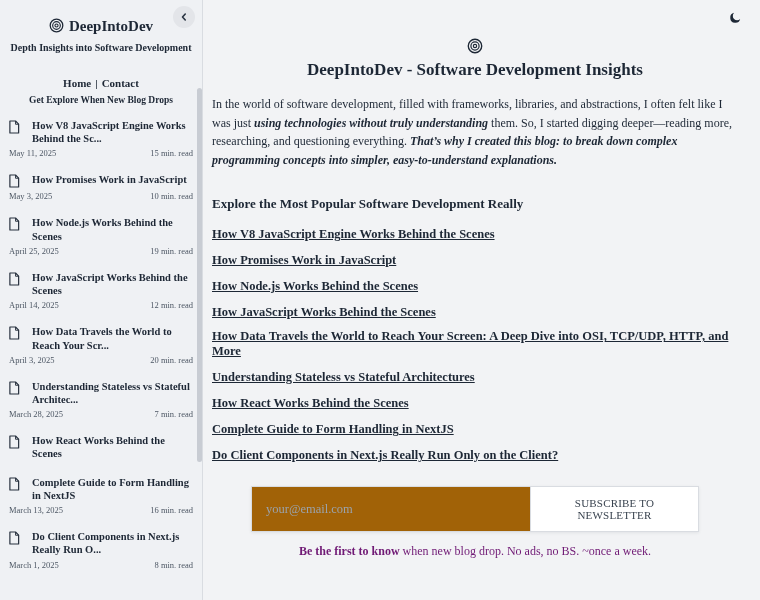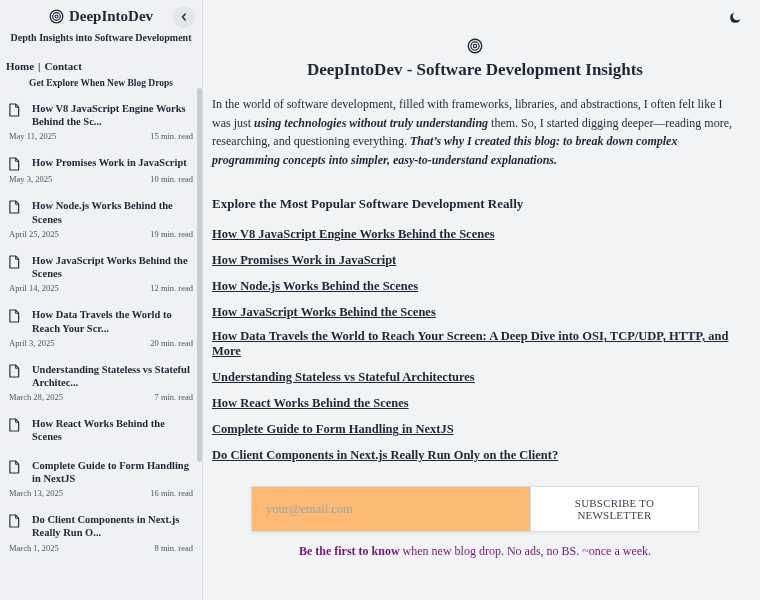--- a/index.html
+++ b/index.html
@@ -20,25 +20,25 @@
     padding:8px 6px 0 6px;
   }
   .collapse-btn{
     position:absolute;top:6px;right:7px;
     width:22px;height:22px;border-radius:50%;
     background:#e3e5e9;border:none;cursor:pointer;
     display:flex;align-items:center;justify-content:center;
     color:#2a3442;padding:0;
   }
   .collapse-btn svg{width:12px;height:12px;}
-  .brand-row{display:flex;align-items:center;justify-content:center;gap:5px;}
+  .brand-row{display:flex;align-items:flex-start;justify-content:center;gap:5px;margin-top:10px;}
   .logo{width:15px;height:15px;color:#1d2735;flex:0 0 auto;}
   .brand-title{font-size:15px;font-weight:bold;}
   .tagline{font-size:10px;font-weight:bold;text-align:center;margin-top:7px;}
-  .side-nav{font-size:11px;font-weight:bold;text-align:left;margin-top:17px;}
+  .side-nav{font-size:11px;font-weight:bold;text-align:center;margin-top:24px;}
   .side-nav a{color:#1d2735;text-decoration:none;cursor:pointer;}
   .nav-sep{margin:0 4px;}
   .notify-link{display:block;font-size:9.5px;font-weight:bold;text-align:center;margin-top:6px;color:#1d2735;text-decoration:none;cursor:pointer;}
 
   .post-list{margin-top:11px;}
   .post-item{padding:3px 2px;margin-bottom:9px;cursor:pointer;border-radius:4px;}
   .post-head{display:flex;align-items:flex-start;gap:12px;}
   .doc-icon{width:12px;height:14px;color:#28323f;flex:0 0 auto;margin-top:1px;}
   .post-title{font-size:10.5px;font-weight:bold;line-height:1.26;color:#1d2735;}
   .post-meta{display:flex;justify-content:space-between;margin-top:3px;font-size:8.5px;color:#4d5764;padding:0 1px;}
@@ -66,21 +66,21 @@
   }
   .link-row{margin-bottom:9px;line-height:15px;}
 
   .newsletter-form{
     width:448px;height:46px;margin:23px auto 0 auto;
     display:flex;align-items:stretch;
     background:#ffffff;border:1px solid #d9dce1;
     box-shadow:0 1px 3px rgba(25,35,48,0.08);
   }
   .email-input{
-    flex:1;border:none;outline:none;background:#fdba74;
+    flex:1;border:none;outline:none;background:#a16207;
     font-family:"Liberation Serif","DejaVu Serif",serif;
     font-size:12.5px;color:#1d2735;padding:0 14px;
   }
   .email-input::placeholder{color:#9ba3ac;}
   .subscribe-btn{
     width:168px;border:none;border-left:1px solid #d9dce1;background:#ffffff;
     font-family:Liberation Serif, serif;
     font-size:11px;color:#39434f;cursor:pointer;letter-spacing:0.2px;
   }
   .newsletter-note{font-size:12px;text-align:center;margin-top:12px;color:#701a75;}

